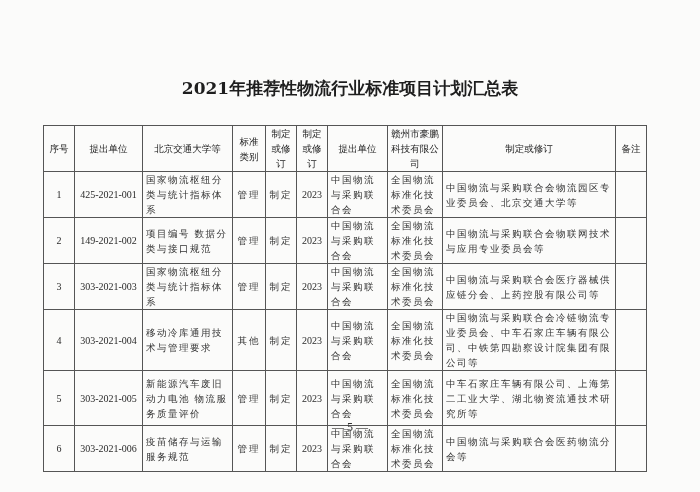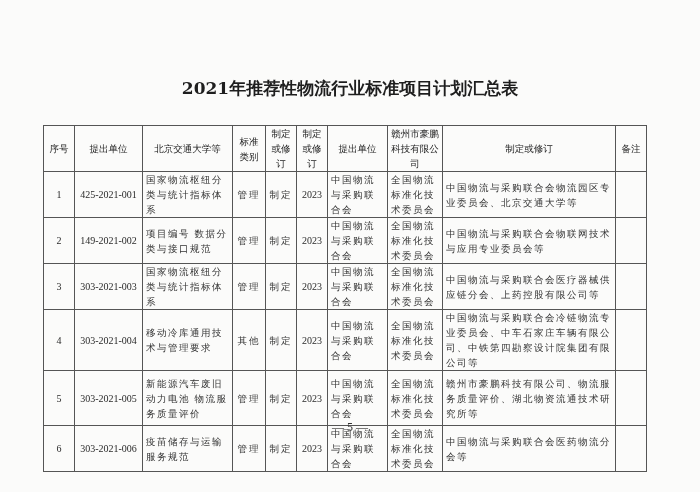--- a/index.html
+++ b/index.html
@@ -131,21 +131,21 @@
     </tr>
     <tr style="height:55px">
       <td class="center num">5</td>
       <td class="center num">303-2021-005</td>
       <td class="text">新能源汽车废旧动力电池 物流服务质量评价</td>
       <td class="center cat">管理</td>
       <td class="center cat">制定</td>
       <td class="center num">2023</td>
       <td class="text">中国物流与采购联合会</td>
       <td class="text">全国物流标准化技术委员会</td>
-      <td class="text">赣州市豪鹏科技有限公司、物流服务质量评价、湖北物资流通技术研究所等</td>
+      <td class="text">中车石家庄车辆有限公司、上海第二工业大学、湖北物资流通技术研究所等</td>
       <td></td>
     </tr>
     <tr style="height:30px">
       <td class="center num">6</td>
       <td class="center num">303-2021-006</td>
       <td class="text">疫苗储存与运输服务规范</td>
       <td class="center cat">管理</td>
       <td class="center cat">制定</td>
       <td class="center num">2023</td>
       <td class="text">中国物流与采购联合会</td>

